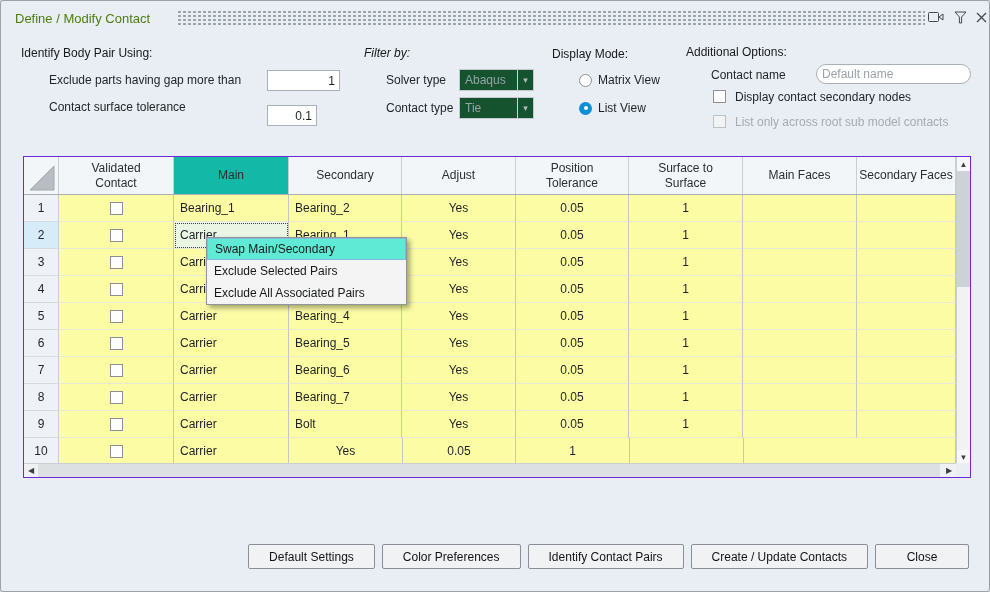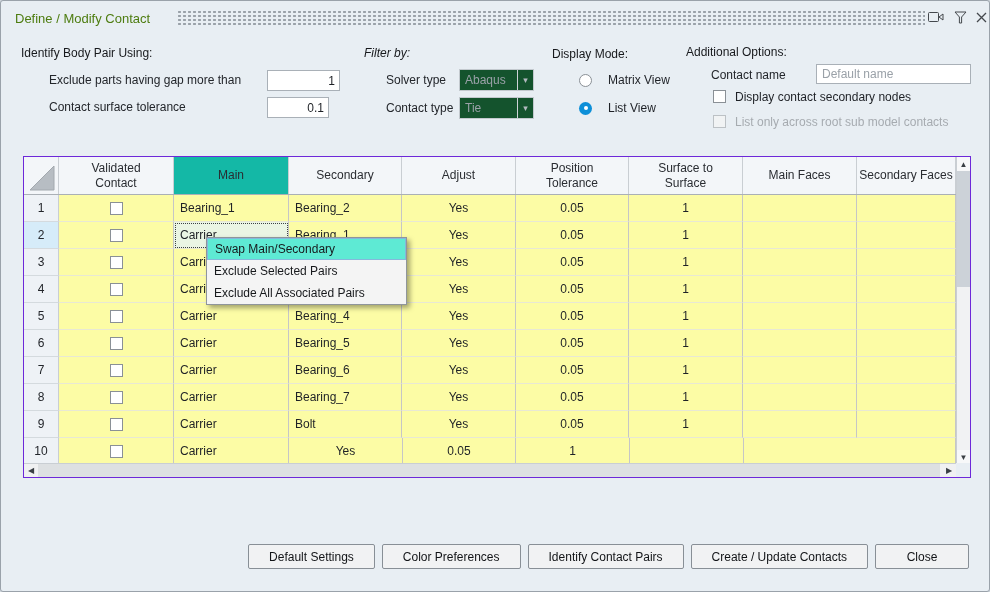--- a/index.html
+++ b/index.html
@@ -16,30 +16,30 @@
     background-image:radial-gradient(circle, #99a1a8 1.1px, transparent 1.3px);
     background-size:5px 4px; }
   .tb-icon { position:absolute; top:8px; width:18px; height:16px; display:flex; align-items:center; justify-content:center; cursor:default; }
   .tb-icon.video { left:926px; } .tb-icon.filter { left:950px; } .tb-icon.close { left:971px; }
 
   
   .sec-label { position:absolute; color:#17191c; }
   .fld-label { position:absolute; color:#23262b; }
   .txtbox { position:absolute; height:21px; background:#fff; border:1px solid #a9b0b7;
     font-family:"Liberation Sans",sans-serif; font-size:12px; text-align:right; padding:0 4px; color:#1e2126; }
-  .namebox { text-align:left; padding:0 5px; }
+  .namebox { text-align:left; padding:0 5px;border-radius:10px; }
   .namebox::placeholder { color:#9aa1a8; }
 
   .dselect { position:absolute; height:22px; width:75px; background:#14532d; border:1px solid #c3c9ce;
     display:flex; align-items:center; color:#9aa1a8; }
   .dselect .val { flex:1; padding-left:5px; overflow:hidden; white-space:nowrap; }
   .dselect .arrow { width:16px; height:100%; border-left:1px solid #cdd2d7; display:flex;
     align-items:center; justify-content:center; color:#b4bac0; font-size:9px; }
 
-  .radio-row { position:absolute; display:flex; align-items:center; gap:16px; }
+  .radio-row { position:absolute; display:flex; align-items:center; gap:6px; }
   .radio { width:13px; height:13px; border-radius:50%; background:#fff; border:1px solid #8a9096; }
   .radio.on { border:none; background:#0d8fd8; position:relative; }
   .radio.on::after { content:""; position:absolute; left:4.5px; top:4.5px; width:4px; height:4px;
     border-radius:50%; background:#fff; }
 
   .check-row { position:absolute; display:flex; align-items:flex-start; gap:9px; }
   .cbx { width:13px; height:13px; background:#fff; border:1px solid #8a9096; }
   .check-row.disabled { color:#a6abb0; }
   .check-row.disabled .cbx { border-color:#bcc1c5; background:#f1f3f4; }
 
@@ -117,21 +117,21 @@
       <svg width="11" height="11" viewBox="0 0 11 11">
           <path d="M1,1 L10,10 M10,1 L1,10" stroke="#44484d" stroke-width="1.3"></path>
         </svg>
     </span>
   </div>
 
   <div class="sec-label" style="left:20px; top:45px;">Identify Body Pair Using:</div>
   <div class="fld-label" style="left:48px; top:72px;">Exclude parts having gap more than</div>
   <input class="txtbox" style="left: 266px; top: 69px; width: 73px;" value="1">
   <div class="fld-label" style="left:48px; top:99px;">Contact surface tolerance</div>
-  <input class="txtbox" style="left: 266px; top: 96px; width: 62px;" value="0.1">
+  <input class="txtbox" style="left: 266px; top: 104px; width: 50px;" value="0.1">
 
   <div class="sec-label" style="left:363px; top:45px;font-style:italic;">Filter by:</div>
   <div class="fld-label" style="left:385px; top:72px;">Solver type</div>
   <div class="dselect" style="left:458px; top:68px;">
     <span class="val">Abaqus</span>
     <span class="arrow">▾</span>
   </div>
   <div class="fld-label" style="left:385px; top:100px;">Contact type</div>
   <div class="dselect" style="left:458px; top:96px;">
     <span class="val">Tie</span>

